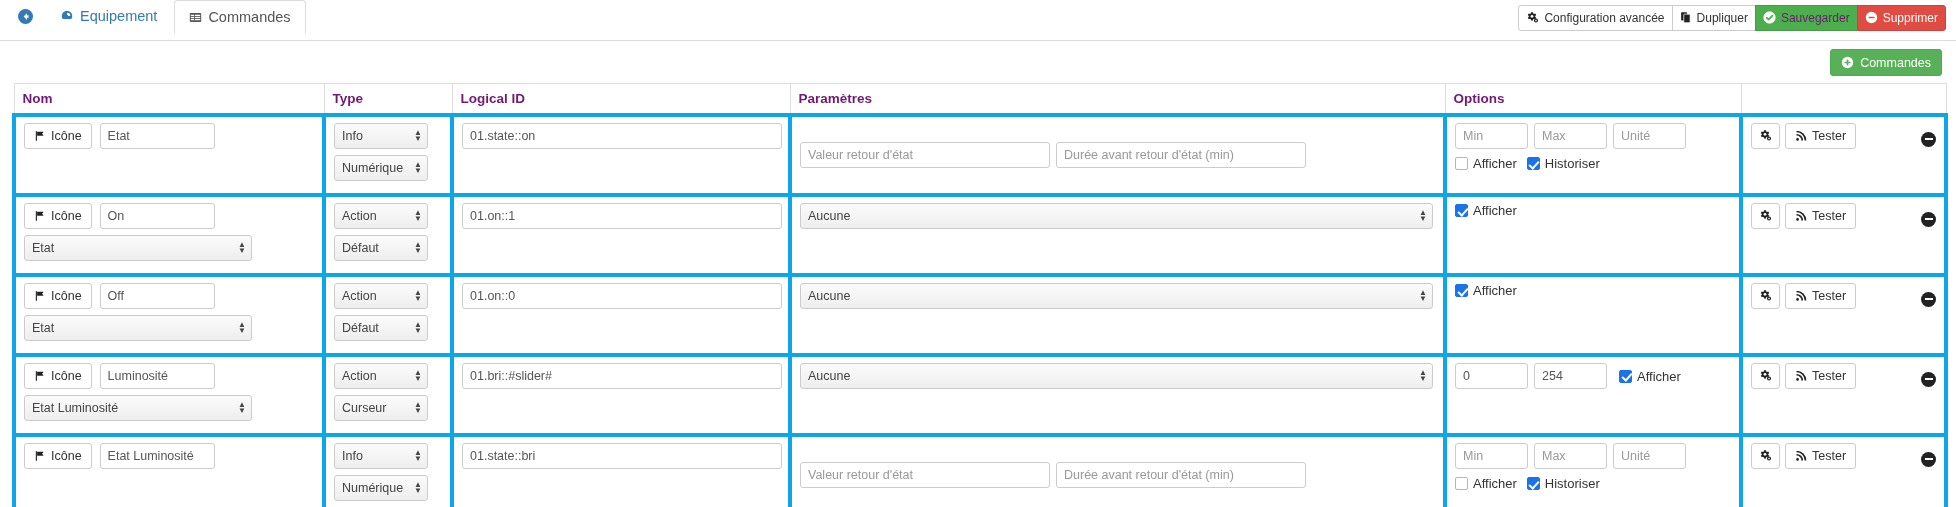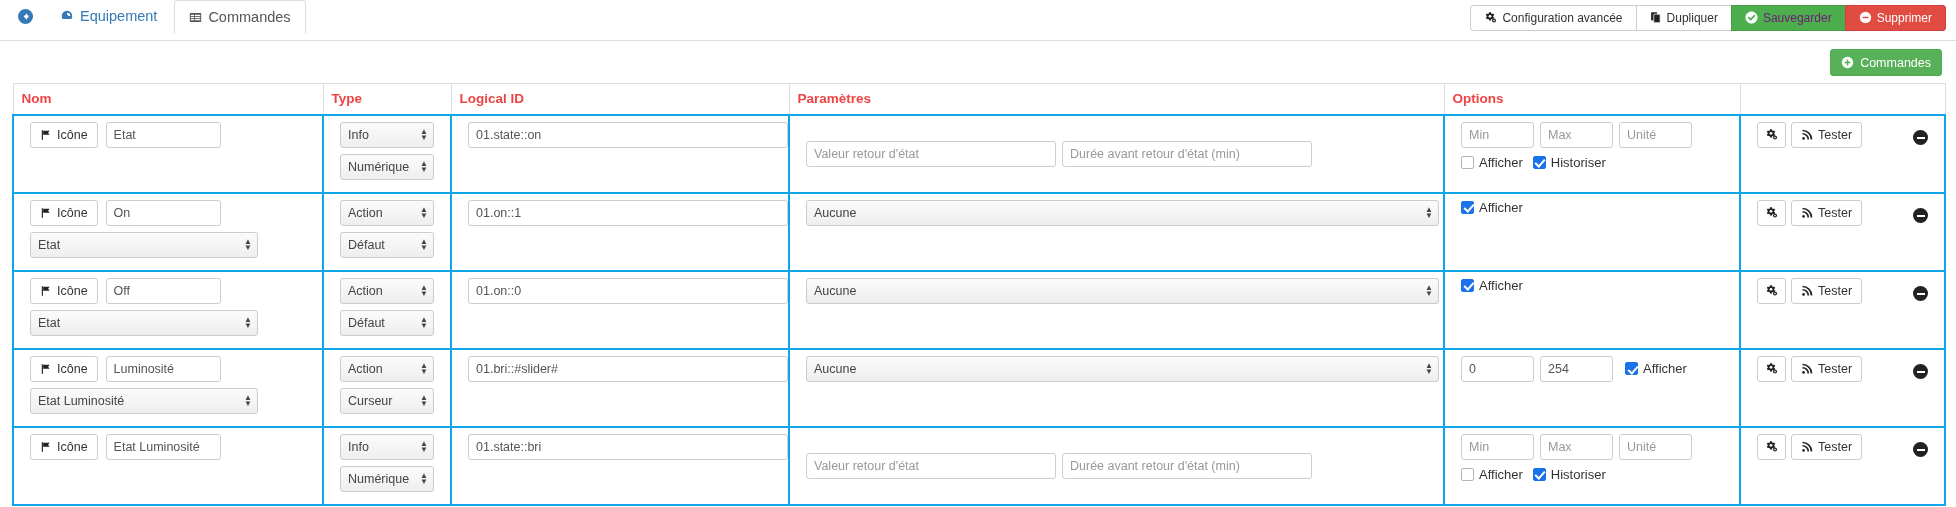--- a/index.html
+++ b/index.html
@@ -52,21 +52,21 @@
   .topactions {
     position: absolute;
     right: 10px;
     top: 5px;
     display: flex;
     align-items: center;
   }
   .btn {
     display: inline-flex; align-items: center; gap: 5px;
     height: 26px;
-    padding: 0 13px;
+    padding: 0 7px;
     font-size: 12px;
     border: 1px solid #cccccc;
     background: #ffffff;
     color: #333333;
     cursor: pointer;
     white-space: nowrap;
   }
   .btn + .btn { margin-left: -1px; }
   .btn.first { border-radius: 3px 0 0 3px; }
   .btn.last  { border-radius: 0 3px 3px 0; }
@@ -95,30 +95,30 @@
   .tablewrap { padding: 0 12px; }
   table.cmds {
     width: 1932px;
     border-collapse: collapse;
     table-layout: fixed;
   }
   table.cmds th {
     text-align: left;
     font-size: 13.5px;
     font-weight: bold;
-    color: #ef4444;
+    color: #701a75;
     padding: 7px 8px;
     border: 1px solid #dddddd;
     border-top: 1px solid #dddddd;
     vertical-align: middle;
     height: 31px;
   }
   table.cmds td {
-    border: 2px solid #0ea5e9;
-    padding: 6px 16px;
+    border: 4px solid #0ea5e9;
+    padding: 6px 8px;
     vertical-align: top;
     background: #ffffff;
   }
 
   
   .col-nom   { width: 310px; }
   .col-type  { width: 128px; }
   .col-lid   { width: 338px; }
   .col-param { width: 655px; }
   .col-opt   { width: 296px; }

